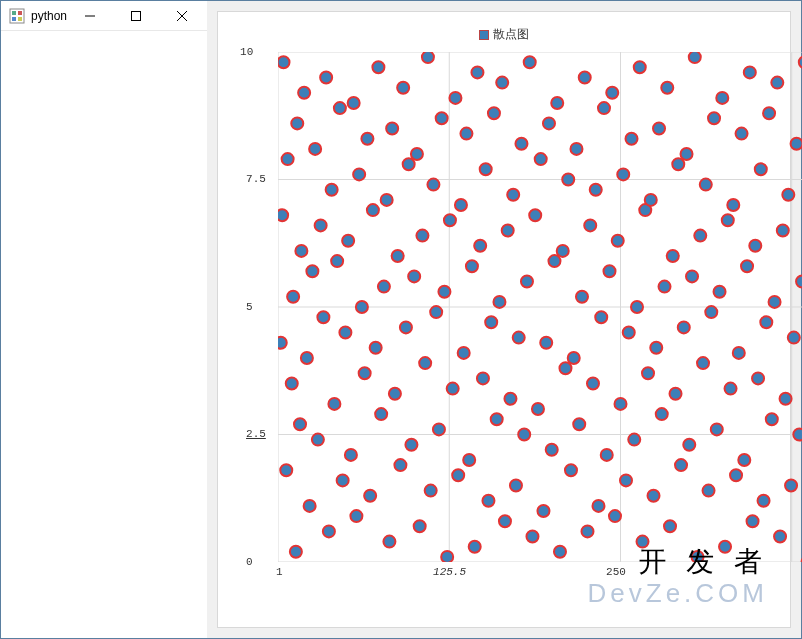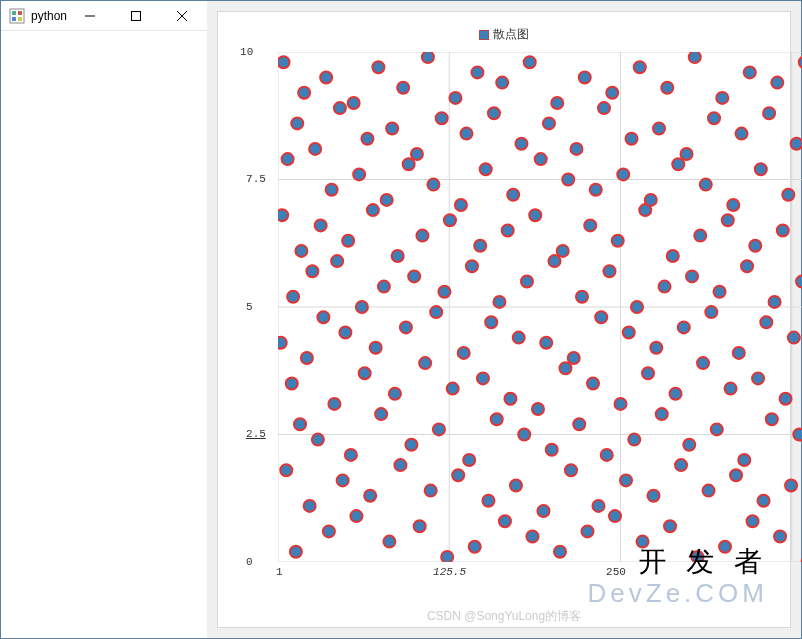--- a/index.html
+++ b/index.html
@@ -424,16 +424,15 @@
       <div class="axis-text" style="left:28px; top:544px;">0</div>
 
       <div class="axis-text" style="left:58px;  top:554px;">1</div>
       <div class="axis-text" style="left:215px; top:554px;font-style:italic;">125.5</div>
       <div class="axis-text" style="left:388px; top:554px;">250</div>
       <div class="axis-text" style="left:560px; top:554px;margin-left:24px;">374.5</div>
       <div class="axis-text" style="left:728px; top:530px;text-align:center;">499</div>
 
       <div class="watermark1">开 发 者</div>
       <div class="watermark2">DevZe.COM</div>
-      <div class="watermark3">CSDN @SongYuLong的博客</div>
     </div>
   </div>
 </div>
 
 </body></html>

